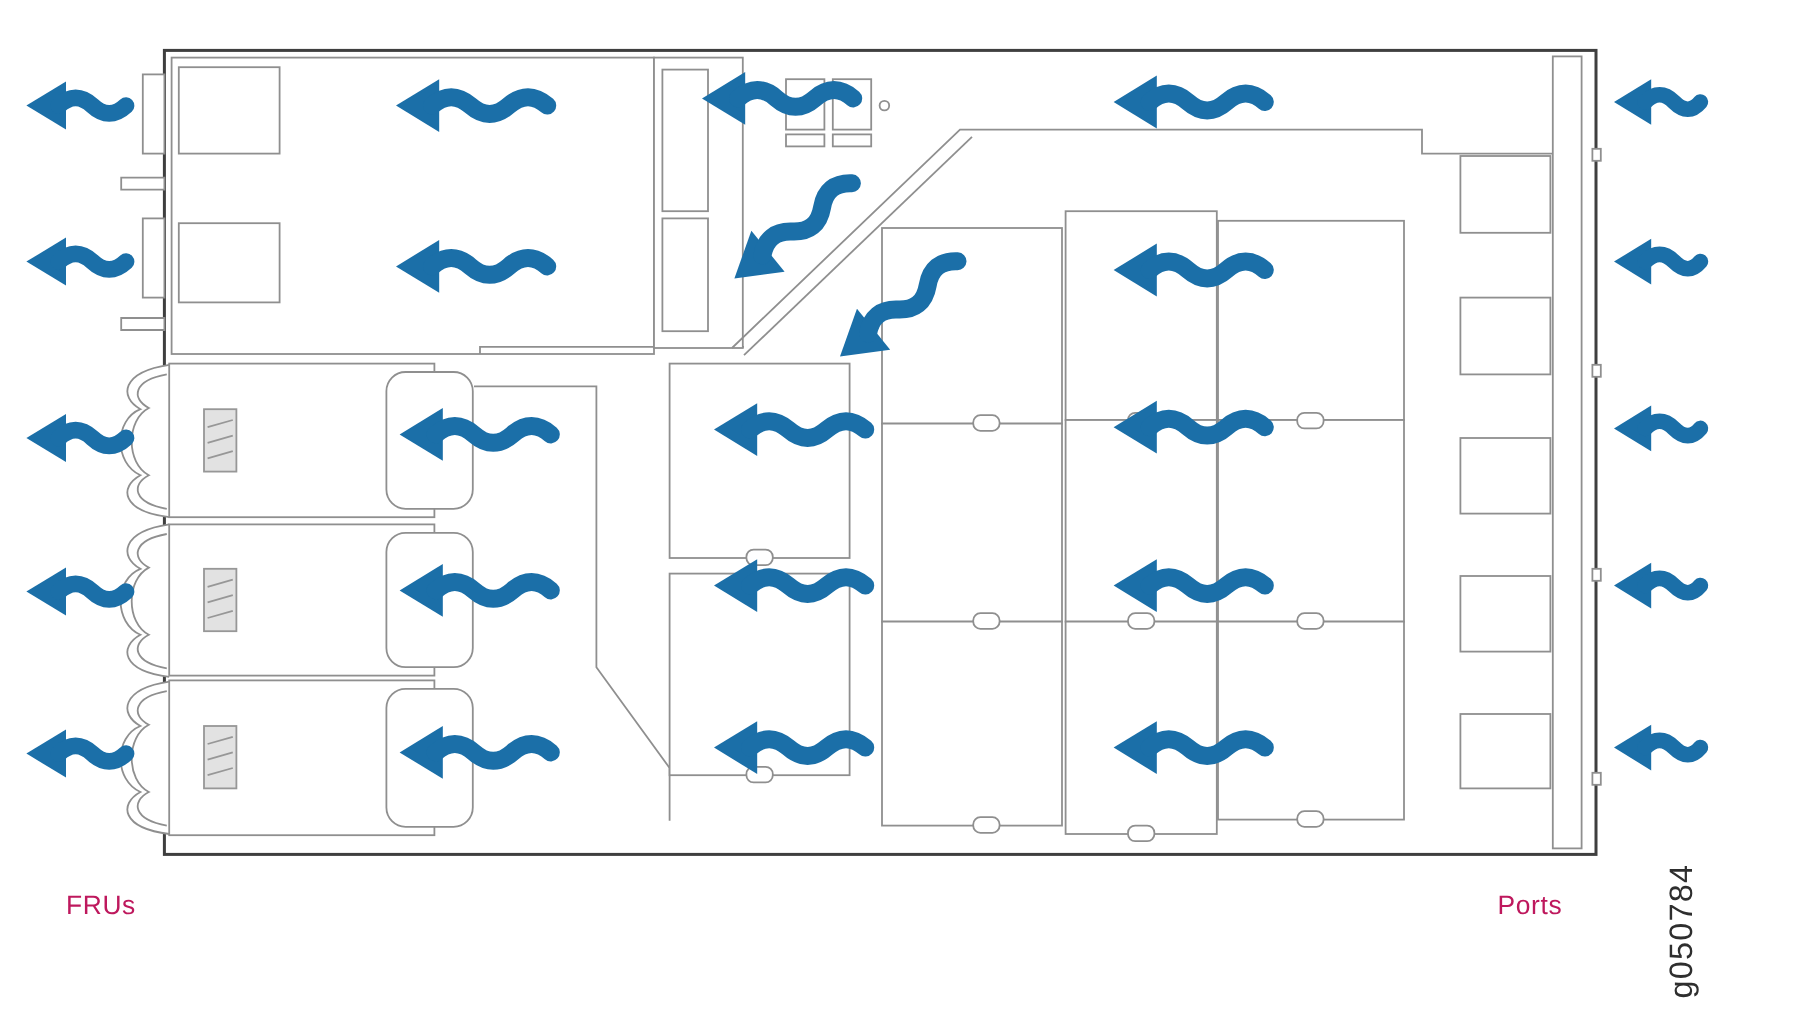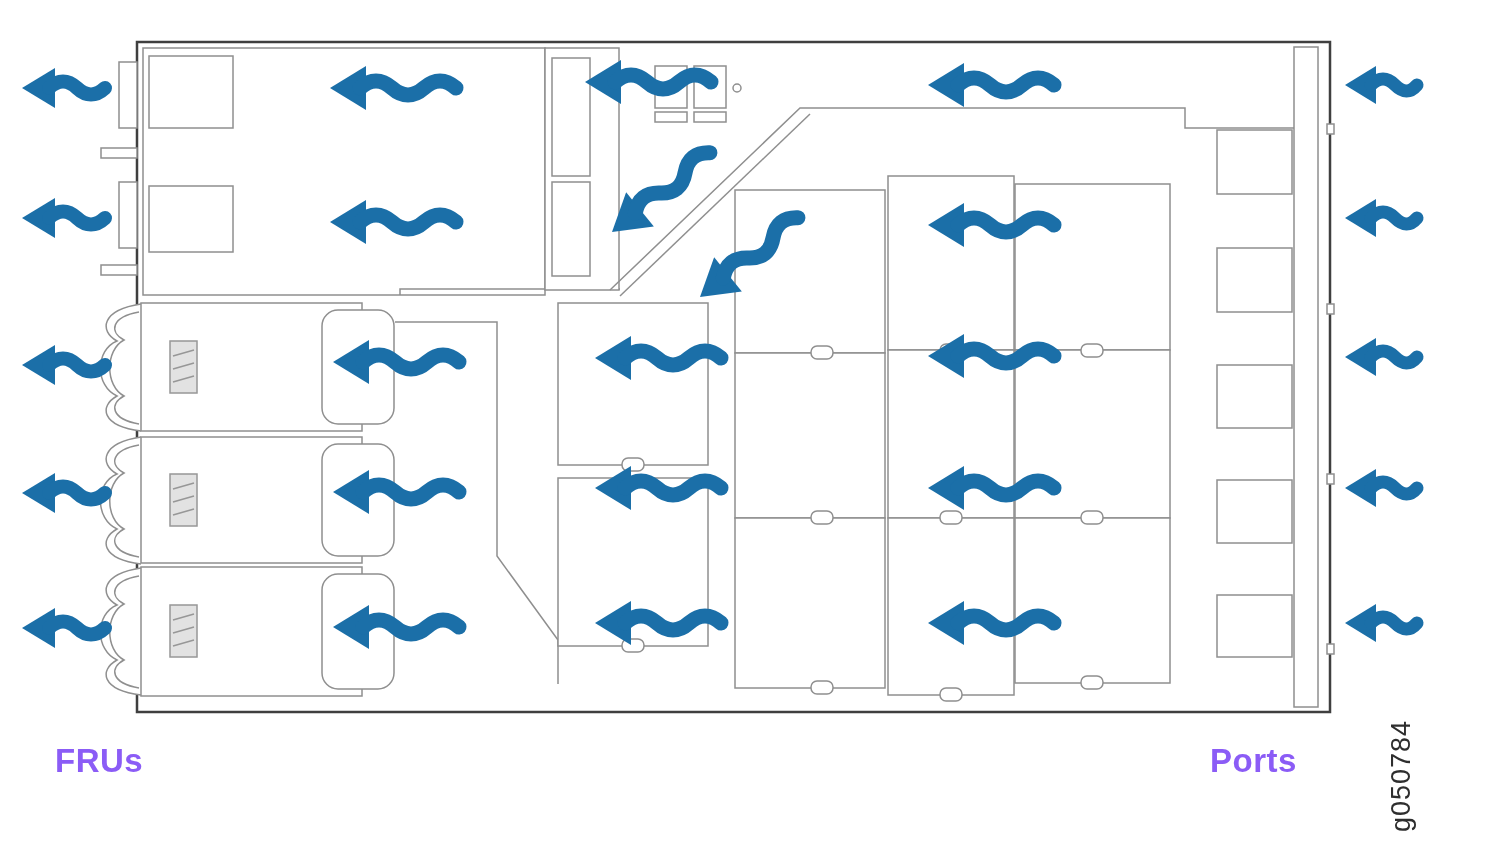--- a/index.html
+++ b/index.html
@@ -1,21 +1,21 @@
 <!DOCTYPE html>
 <html style="--airflow: #1B6FA8; --outline_dark: #3F3F3F; --outline_gray: #8F8F8F;"><head>
 <meta charset="utf-8">
 <style>
   html,body{margin:0;padding:0;background:#ffffff;}
   body{width:1500px;height:862px;font-family:"Liberation Sans",sans-serif;}
   .stage{position:relative;width:1500px;height:862px;background:#fff;overflow:hidden;}
   svg{position:absolute;left:0;top:0;}
-  .lbl{position:absolute;color:#8b5cf6;font-size:33px;font-weight:700;letter-spacing:.5px;}
+  .lbl{position:absolute;color:#be185d;font-size:22px;font-weight:400;letter-spacing:.5px;}
   #lbl-frus{left:55px;top:742px;}
-  #lbl-ports{left:1210px;top:742px;}
+  #lbl-ports{left:1248px;top:742px;}
   #fig-id{position:absolute;left:1386px;top:832px;transform:rotate(-90deg);transform-origin:0 0;
           font-size:27px;color:#2e2e2e;letter-spacing:1px;white-space:nowrap;}
   .arrow{color:var(--airflow,#1B6FA8);}
   .darkf{stroke:var(--outline_dark,#3F3F3F);fill:#ffffff;}
   .gry{stroke:var(--outline_gray,#8F8F8F);fill:none;stroke-width:1.5;}
   .gryf{stroke:var(--outline_gray,#8F8F8F);fill:#ffffff;stroke-width:1.5;}
 </style>
 </head>
 <body>
 

